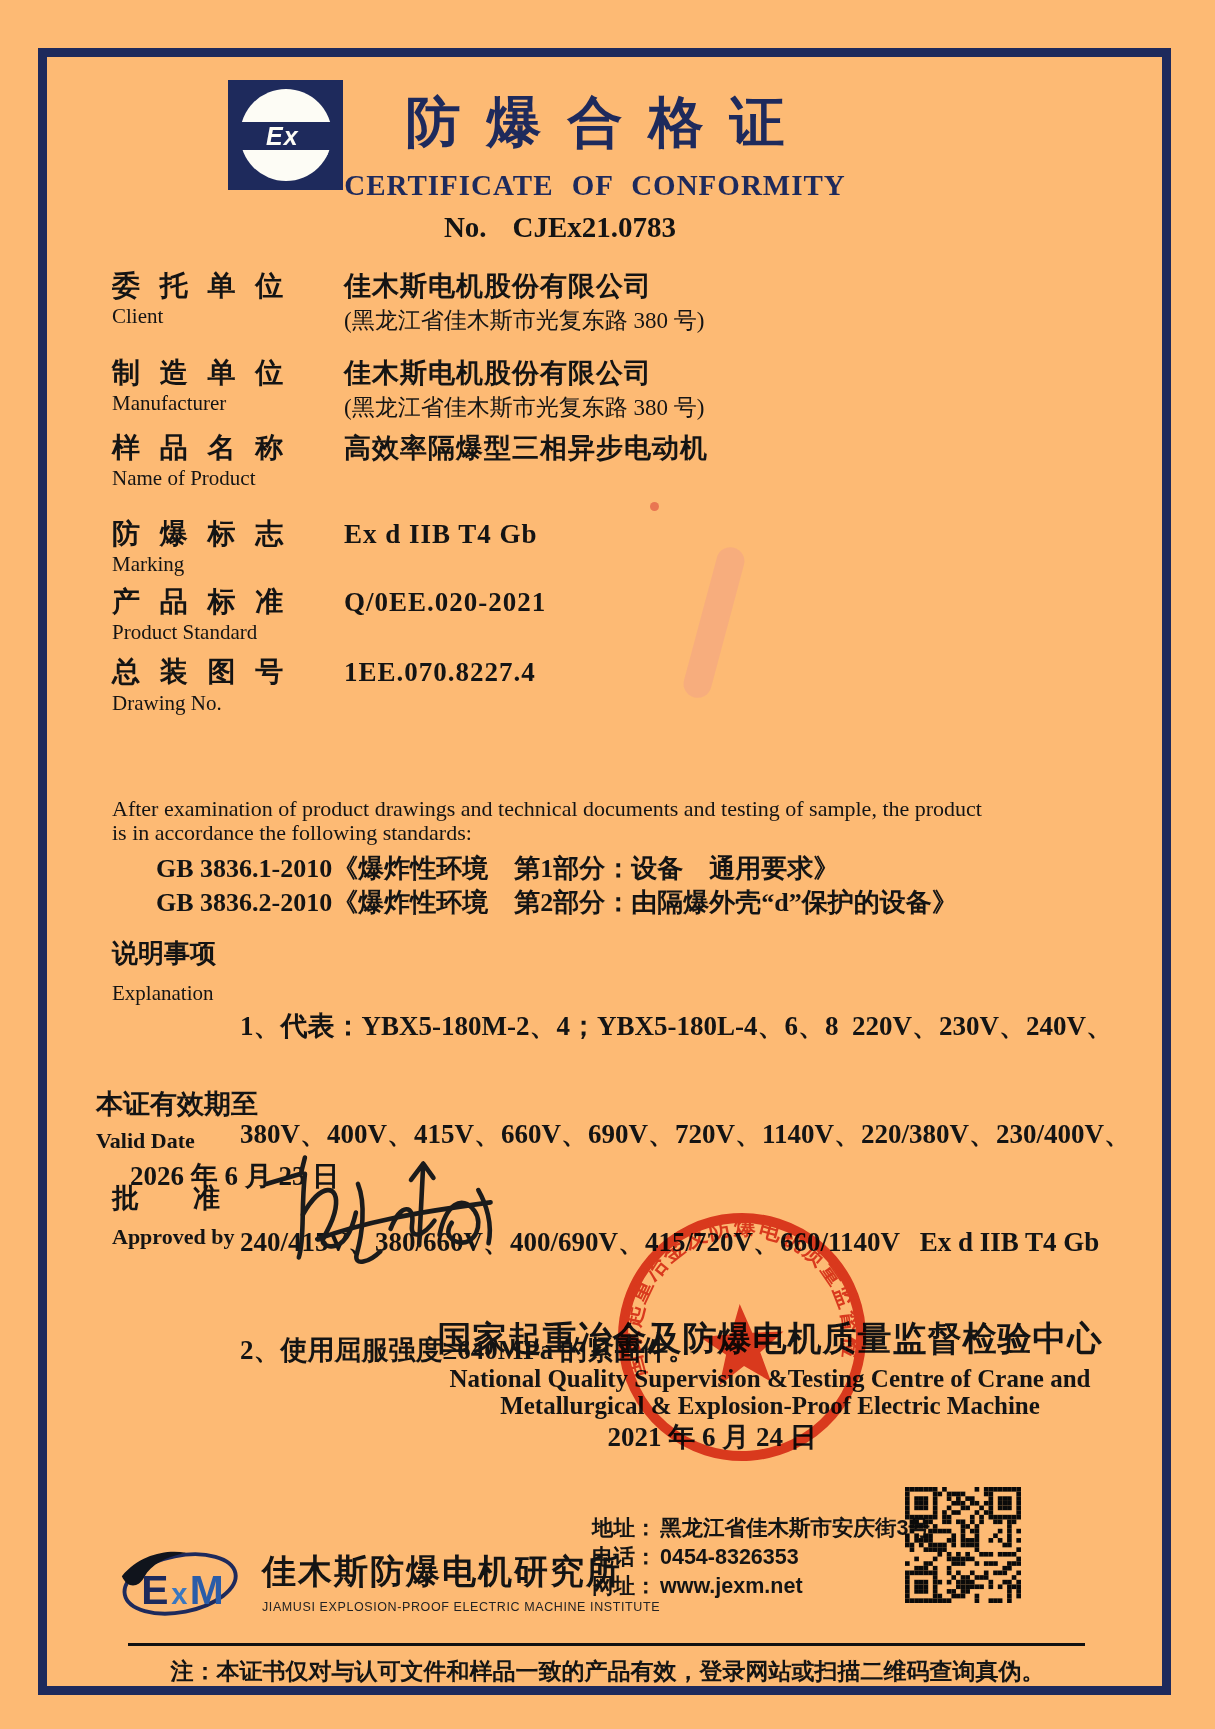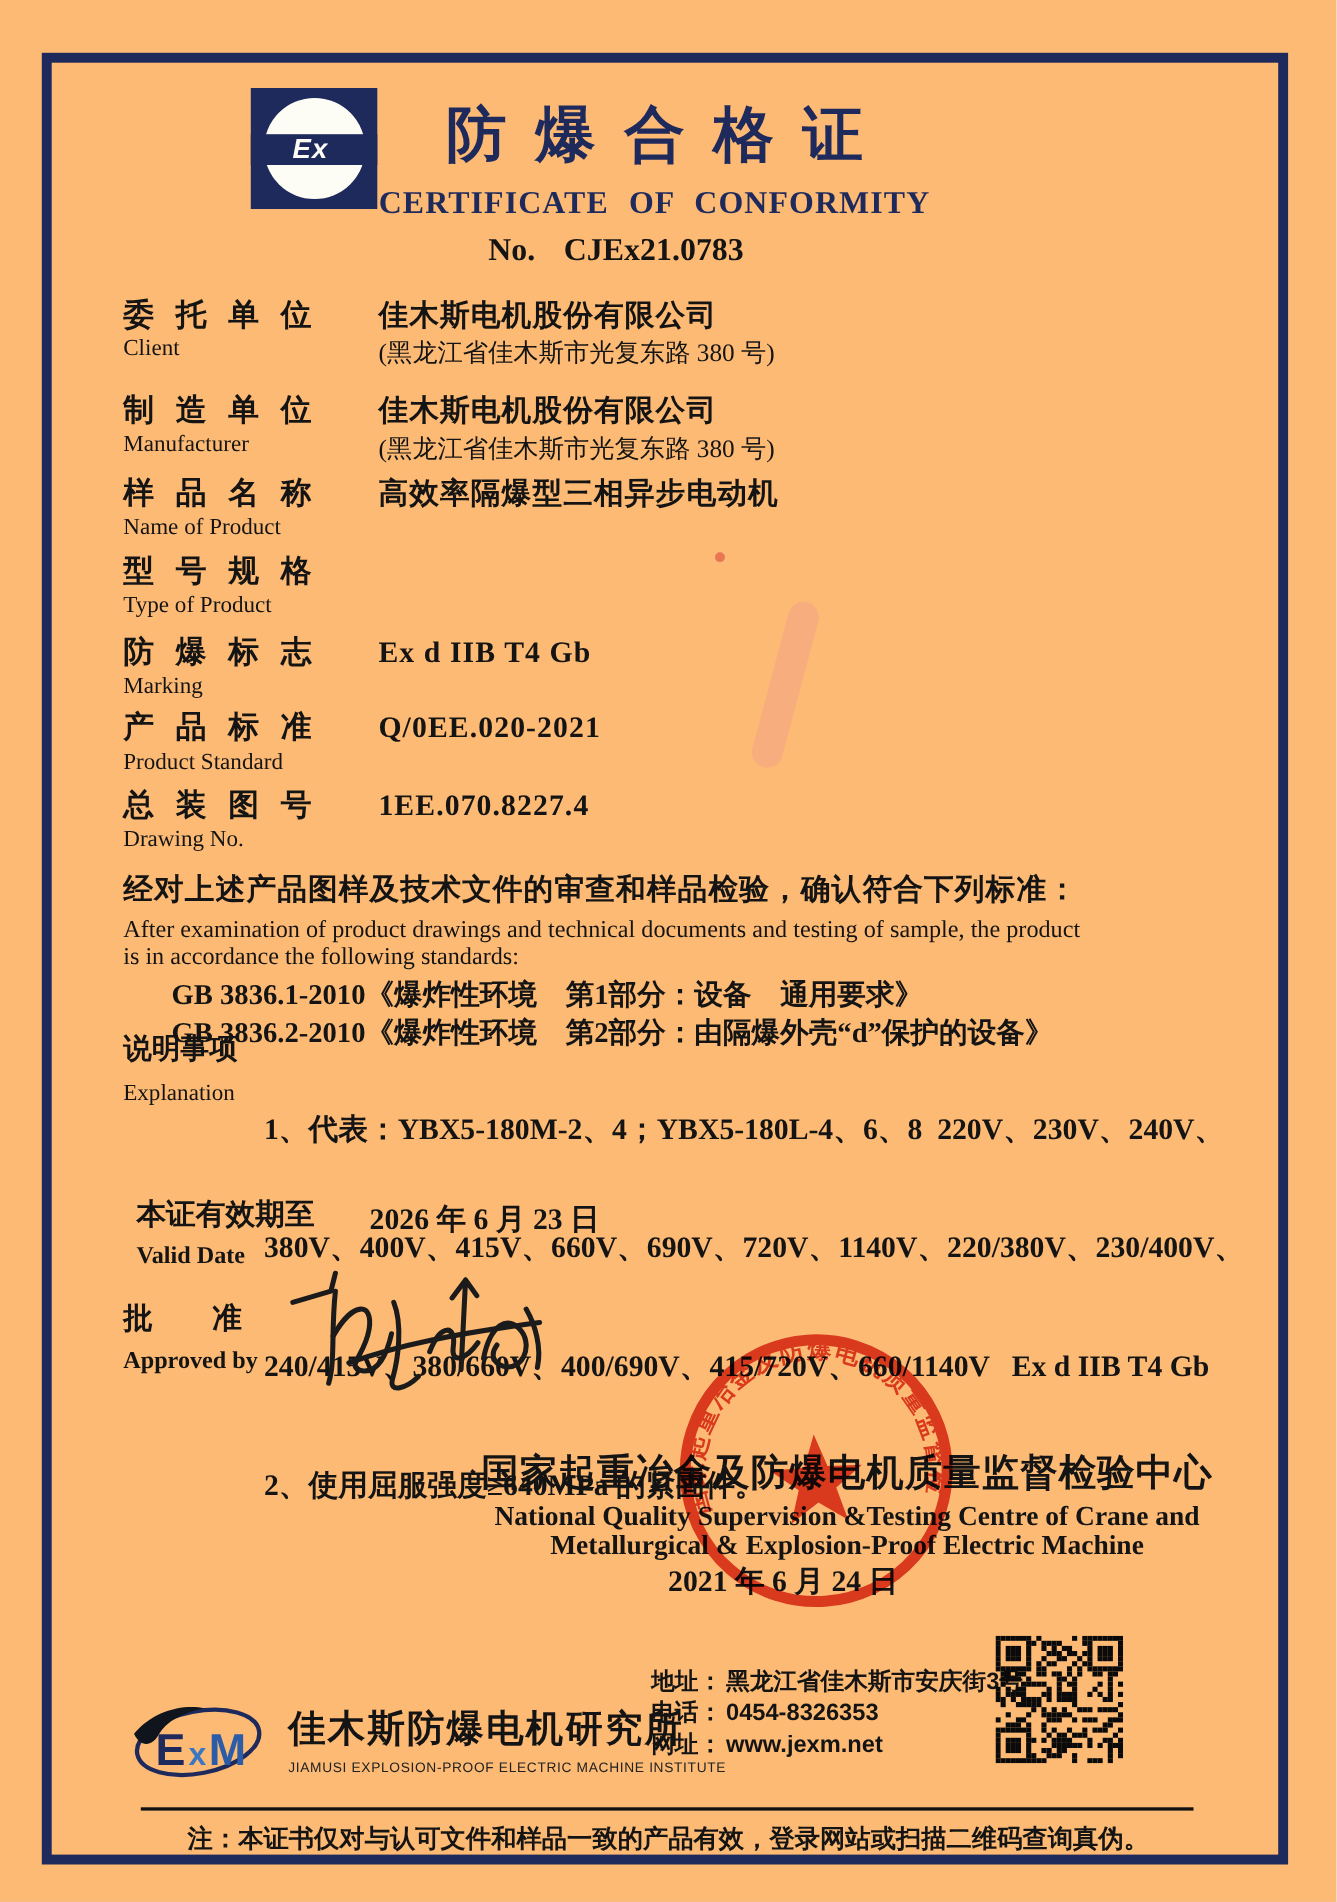--- a/index.html
+++ b/index.html
@@ -48,21 +48,21 @@
   .standards{margin-top:7px;padding-left:44px;font-size:26px;font-weight:600;line-height:34px;}
 
   
   .explan{position:absolute;left:112px;top:936px;width:1020px;display:flex;}
   .ex-lab{width:128px;flex:none;}
   .ex-lab .cn{font-size:26px;font-weight:bold;font-family:"Liberation Sans",sans-serif;}
   .ex-lab .en{font-size:21px;margin-top:10px;}
   .ex-lines{flex:1;font-size:27px;font-weight:600;line-height:36px;white-space:pre;}
 
   
-  .valid{position:absolute;left:124px;top:1086px;display:flex;}
+  .valid{position:absolute;left:96px;top:1086px;display:flex;flex-direction:column;}
   .valid .lab{width:178px;flex:none;}
   .valid .cn{font-size:27px;font-weight:bold;font-family:"Liberation Sans",sans-serif;}
   .valid .en{font-size:22px;font-weight:bold;margin-top:6px;}
   .valid .val{margin-left:34px;padding-top:4px;font-size:27px;font-weight:600;}
   .approval{position:absolute;left:112px;top:1180px;}
   .approval .cn{font-size:27px;font-weight:bold;font-family:"Liberation Sans",sans-serif;}
   .approval .en{font-size:22px;font-weight:bold;margin-top:8px;}
   .signature{position:absolute;left:258px;top:1140px;width:255px;height:140px;}
 
   
@@ -139,24 +139,20 @@
     <div class="field-row">
       <div class="f-label">
           <div class="cn">样 品 名 称</div>
           <div class="en">Name of Product</div>
         </div>
       <div class="f-value">
           <div class="v1">高效率隔爆型三相异步电动机</div>
         </div>
     </div>
     <div class="field-row">
-      <div class="f-label">
-          <div class="cn">型 号 规 格</div>
-          <div class="en">Type of Product</div>
-        </div>
     </div>
     <div class="field-row">
       <div class="f-label">
           <div class="cn">防 爆 标 志</div>
           <div class="en">Marking</div>
         </div>
       <div class="f-value">
           <div class="v1">Ex d IIB T4 Gb</div>
         </div>
     </div>
@@ -174,21 +170,20 @@
           <div class="cn">总 装 图 号</div>
           <div class="en">Drawing No.</div>
         </div>
       <div class="f-value">
           <div class="v1">1EE.070.8227.4</div>
         </div>
     </div>
   </div>
 
   <div class="statement">
-    <div class="st-cn">经对上述产品图样及技术文件的审查和样品检验，确认符合下列标准：</div>
     <div class="st-en">
       <div>After examination of product drawings and technical documents and testing of sample, the product</div>
       <div>is in accordance the following standards:</div>
     </div>
     <div class="standards">
       <div>GB 3836.1-2010《爆炸性环境　第1部分：设备　通用要求》</div>
       <div>GB 3836.2-2010《爆炸性环境　第2部分：由隔爆外壳“d”保护的设备》</div>
     </div>
   </div>
 

